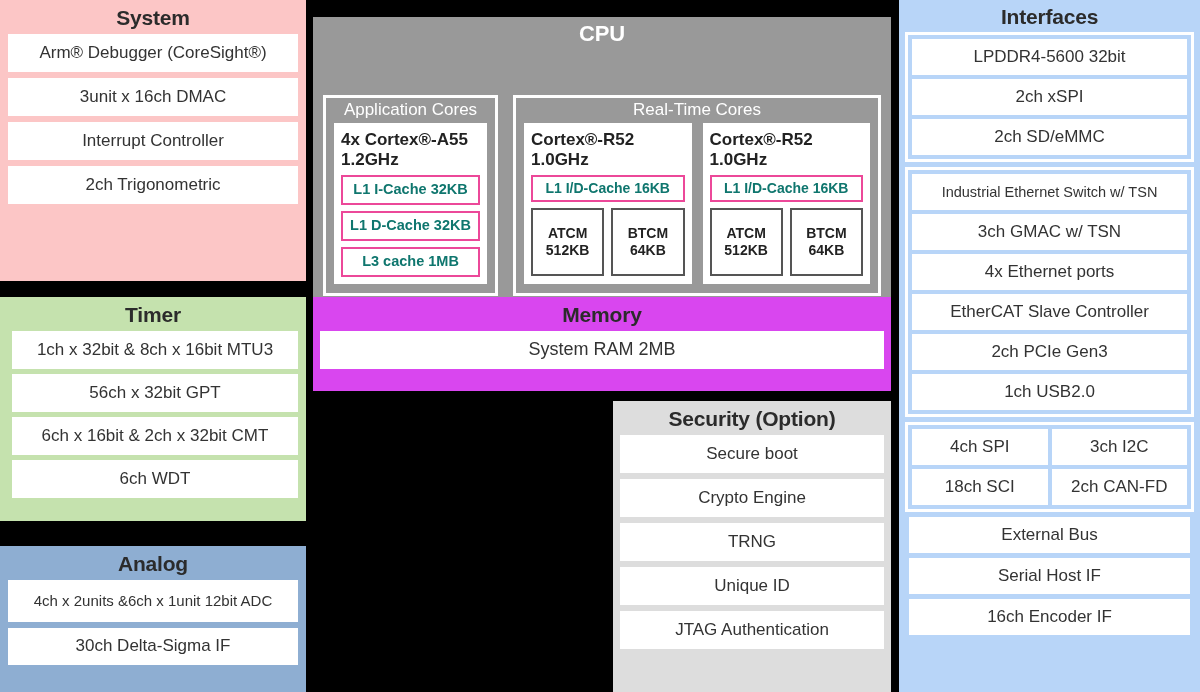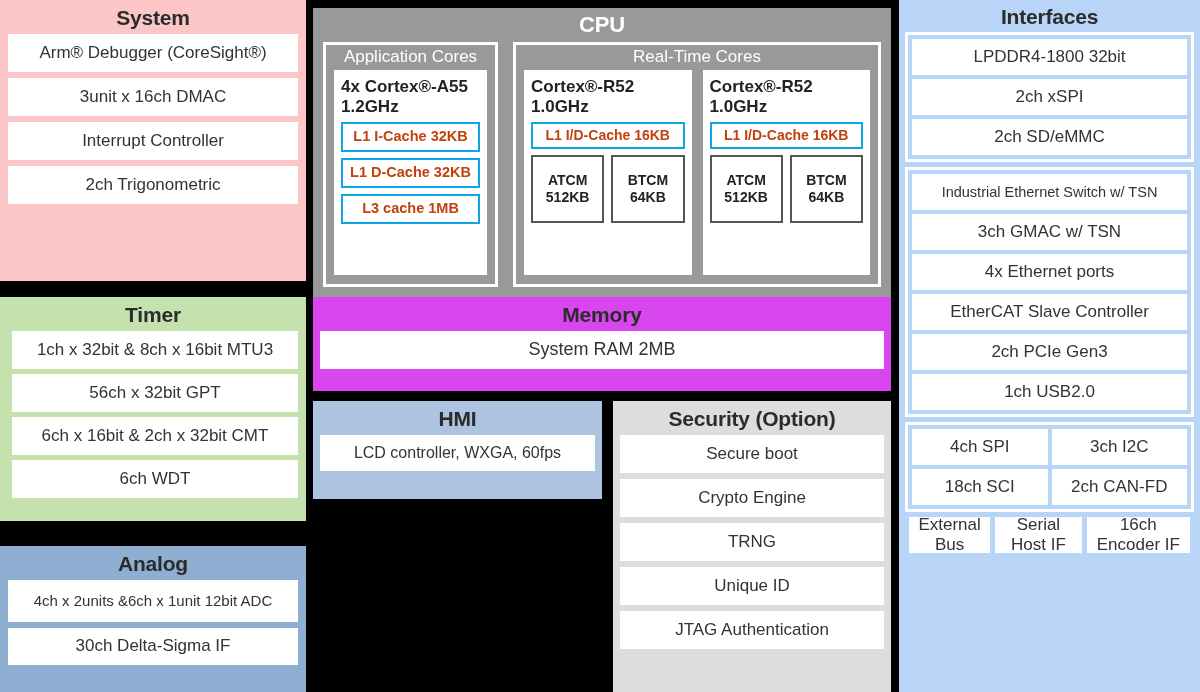--- a/index.html
+++ b/index.html
@@ -44,21 +44,21 @@
   #timer .item { height: 38px; font-size: 17px; }
 
   
   #analog { left: 0; top: 546px; width: 306px; height: 146px; background: #8eaed2; }
   #analog .items { gap: 6px; padding: 0 8px 8px 8px; }
   #analog .item { font-size: 17px; }
   #analog .item.two-line { height: 42px; font-size: 15px; line-height: 1.25; }
   #analog .item.single { height: 37px; }
 
   
-  #cpu { left: 313px; top: 8px; width: 578px; height: 289px; background: #999999; }
+  #cpu { left: 313px; top: 17px; width: 578px; height: 289px; background: #999999; gap: 44px; }
   #cpu .block-title { color: #ffffff; font-size: 22px; padding: 6px 0 6px 0; }
   .cpu-row { display: flex; gap: 15px; padding: 0 10px 10px 10px; flex: 1; }
 
   .core-group {
     border: 3px solid #ffffff;
     padding: 0 8px 9px 8px;
     display: flex; flex-direction: column;
   }
   .core-group-title {
     color: #ffffff; font-size: 17px; text-align: center;
@@ -71,22 +71,22 @@
   .core-card {
     background: #ffffff; flex: 1;
     display: flex; flex-direction: column;
     padding: 4px 7px 7px 7px;
   }
   .core-name {
     text-align: left; font-weight: bold; color: #222;
     font-size: 17px; line-height: 1.18; padding: 3px 0 5px 0;
   }
   .cache-box {
-    border: 2px solid #0ea5e9; background: #fff;
-    text-align: center; font-weight: bold; color: #c2410c;
+    border: 2px solid #ec4899; background: #fff;
+    text-align: center; font-weight: bold; color: #0f766e;
     font-size: 14px; line-height: 1.1;
     display: flex; align-items: center; justify-content: center;
     padding: 4px 1px; margin-bottom: 6px;
     white-space: nowrap;
   }
   .cache-box:last-child { margin-bottom: 0; }
   #app-cores .cache-box { height: 30px; font-size: 14.5px; }
   .tcm-row { display: flex; gap: 7px; margin-top: 0; }
   .tcm-box {
     border: 2px solid #555555; background: #fff; flex: 1;
@@ -110,21 +110,21 @@
   #security { left: 613px; top: 401px; width: 278px; height: 291px; background: #dddddd; }
   #security .block-title { font-size: 21px; }
   #security .items { gap: 6px; }
   #security .item { height: 38px; font-size: 17px; }
 
   
   #interfaces { left: 899px; top: 0; width: 301px; height: 692px; background: #b8d5f8; }
   #interfaces .block-title { font-size: 21px; padding: 6px 0 5px 0; }
   .if-groups { display: flex; flex-direction: column; gap: 5px; padding: 0 6px 6px 6px; }
   .if-group { border: 3px solid #ffffff; padding: 4px; display: flex; flex-direction: column; gap: 4px; }
-  .if-loose { display: flex; flex-direction: row; gap: 5px; padding: 0 4px; }
+  .if-loose { display: flex; flex-direction: column; gap: 5px; padding: 0 4px; }
   .if-item {
     background: #fff; text-align: center; color: #333;
     font-size: 17px; height: 36px;
     display: flex; align-items: center; justify-content: center;
     padding: 2px 3px;
   }
   .if-item.small { font-size: 14.5px; }
   .if-grid { display: flex; gap: 4px; }
   .if-grid .if-item { flex: 1; }
 </style>
@@ -226,44 +226,38 @@
     </div>
   </div>
 
   <div class="block" id="memory">
     <div class="block-title">Memory</div>
     <div class="items">
       <div class="item">System RAM 2MB</div>
     </div>
   </div>
 
-  <div class="block" id="hmi">
-    <div class="block-title">HMI</div>
-    <div class="items">
-      <div class="item">LCD controller, WXGA, 60fps</div>
-    </div>
-  </div>
 
   <div class="block" id="security">
     <div class="block-title">Security (Option)</div>
     <div class="items">
       <div class="item">Secure boot</div>
       <div class="item">Crypto Engine</div>
       <div class="item">TRNG</div>
       <div class="item">Unique ID</div>
       <div class="item">JTAG Authentication</div>
     </div>
   </div>
 
   <div class="block" id="interfaces">
     <div class="block-title">Interfaces</div>
     <div class="if-groups">
 
       <div class="if-group">
-        <div class="if-item">LPDDR4-1800 32bit</div>
+        <div class="if-item">LPDDR4-5600 32bit</div>
         <div class="if-item">2ch xSPI</div>
         <div class="if-item">2ch SD/eMMC</div>
       </div>
 
       <div class="if-group">
         <div class="if-item small">Industrial Ethernet Switch w/ TSN</div>
         <div class="if-item">3ch GMAC w/ TSN</div>
         <div class="if-item">4x Ethernet ports</div>
         <div class="if-item">EtherCAT Slave Controller</div>
         <div class="if-item">2ch PCIe Gen3</div>

